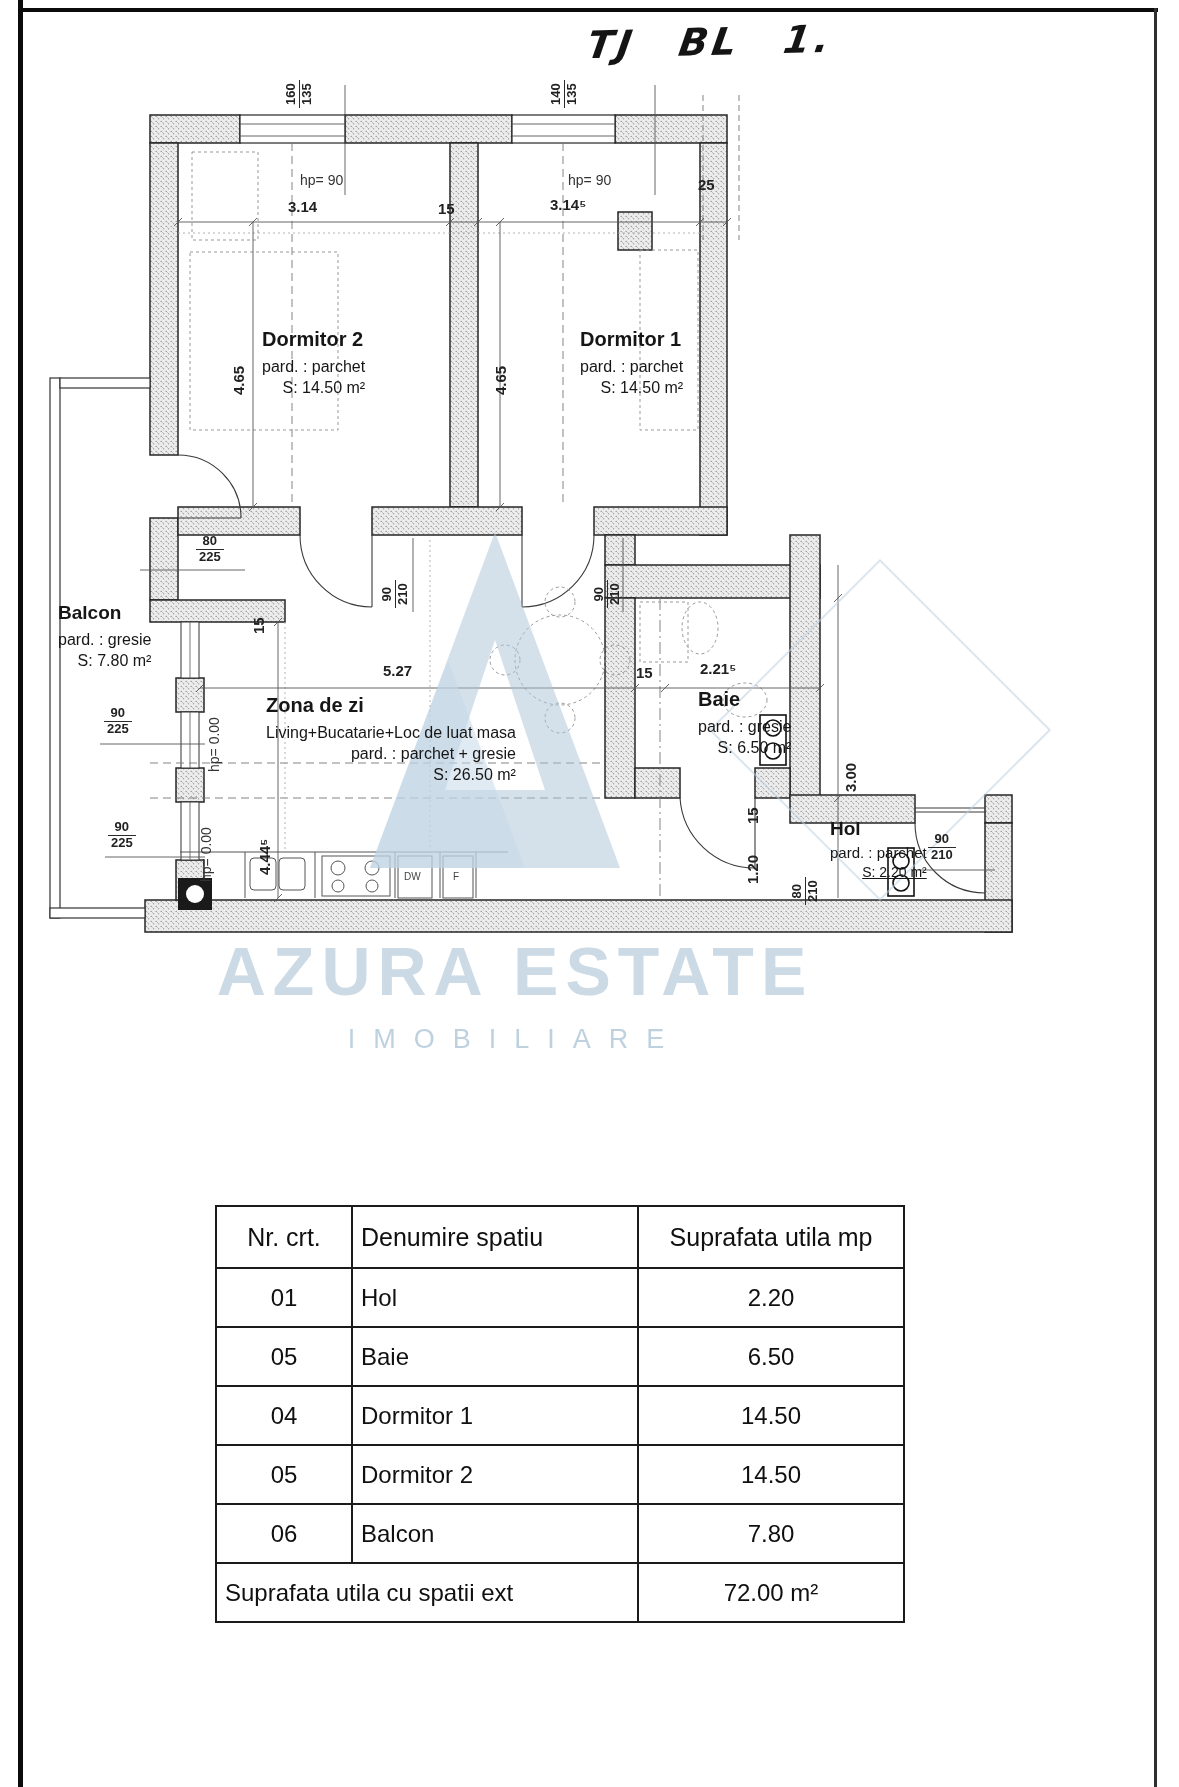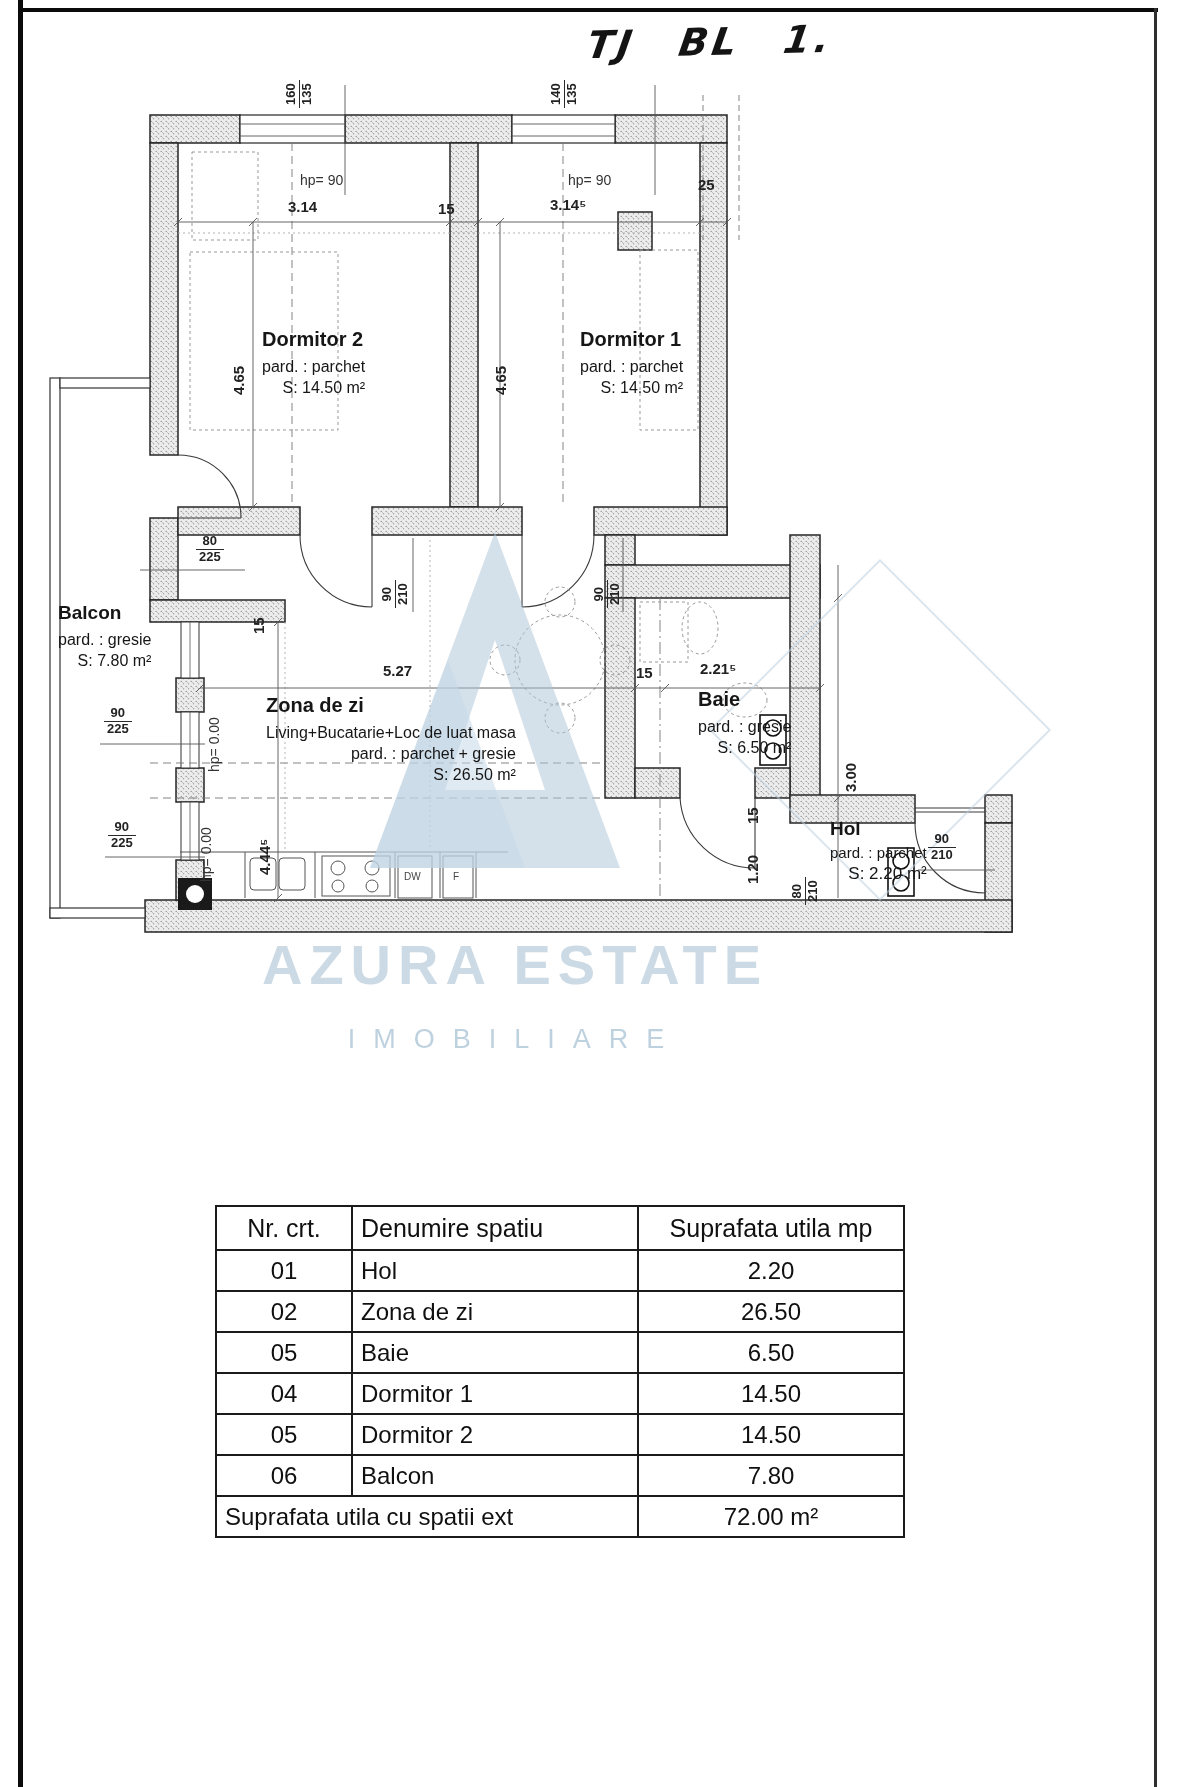--- a/index.html
+++ b/index.html
@@ -14,26 +14,26 @@
   .frac{position:absolute;z-index:5;font-weight:600;font-size:13px;color:#222;text-align:center;line-height:1.15;}
   .frac .ft{display:block;border-bottom:1.3px solid #2a2a2a;padding:0 3px;}
   .frac .fb{display:block;padding:0 3px;}
   .roomlbl{position:absolute;z-index:5;color:#161616;}
   .roomlbl .rname{font-weight:bold;font-size:20px;margin:0 0 7px 0;}
   .roomlbl .rline{font-size:16px;margin:3px 0 0 0;text-align:right;}
   .hand{position:absolute;left:588px;top:20px;z-index:6;font-family:"DejaVu Sans",sans-serif;
         font-size:38px;font-weight:bold;font-style:italic;color:#141414;
         transform:skewX(-10deg) rotate(-1.5deg);letter-spacing:4px;word-spacing:26px;}
   .wm-brand{position:absolute;left:0;top:932px;width:1030px;text-align:center;z-index:6;
-        font-size:56px;font-weight:bold;letter-spacing:7px;color:rgba(168,193,212,0.60);}
+        font-size:68px;font-weight:bold;letter-spacing:7px;color:rgba(168,193,212,0.60);}
   .wm-tag{position:absolute;left:0;top:1024px;width:1030px;text-align:center;z-index:6;
         font-size:27px;font-weight:400;letter-spacing:18px;color:rgba(168,193,212,0.75);}
   table.areas{position:absolute;left:215px;top:1205px;z-index:5;border-collapse:collapse;
         color:#101010;background:#fff;}
-  table.areas th,table.areas td{border:2px solid #1b1b1b;padding:4px 8px;}
+  table.areas th,table.areas td{border:2px solid #1b1b1b;padding:13px 8px;}
   table.areas th{font-weight:400;font-size:25px;height:34px;}
   table.areas td{font-size:24px;height:31px;}
   .c-no{width:118px;text-align:center;}
   .c-name{width:268px;text-align:left;margin-left:22px;}
   .c-area{width:248px;text-align:center;}
   td.sum-label{padding-left:88px;font-size:23px;text-align:left;}
   td.sum-val{text-align:center;font-size:24px;}
   td.sum-val.bold{font-weight:bold;font-size:27px;}
 </style>
 </head>
@@ -222,21 +222,21 @@
     <div class="rline">S: 26.50 m²</div>
   </div>
   <div class="roomlbl" style="left:698px;top:688px;">
     <div class="rname">Baie</div>
     <div class="rline">pard. : gresie</div>
     <div class="rline">S: 6.50 m²</div>
   </div>
   <div class="roomlbl" style="left:830px;top:818px;">
     <div class="rname" style="font-size:19px;margin-bottom:4px;">Hol</div>
     <div class="rline" style="font-size:15px;">pard. : parchet</div>
-    <div class="rline" style="font-size:17px;">S: 2.20 m²</div>
+    <div class="rline" style="font-size:14px;text-decoration:underline;">S: 2.20 m²</div>
   </div>
   <div class="roomlbl" style="left:58px;top:602px;">
     <div class="rname" style="font-size:19px;">Balcon</div>
     <div class="rline">pard. : gresie</div>
     <div class="rline">S: 7.80 m²</div>
   </div>
 
   <div class="lbl dim" style="left:288px;top:198px;">3.14</div>
   <div class="lbl dim" style="left:438px;top:200px;">15</div>
   <div class="lbl dim" style="left:550px;top:196px;">3.14⁵</div>
@@ -306,25 +306,20 @@
         <th class="c-area">Suprafata utila mp</th>
       </tr>
     </thead>
     <tbody>
       <tr>
         <td class="c-no">01</td>
         <td class="c-name">Hol</td>
         <td class="c-area">2.20</td>
       </tr>
       <tr>
-        <td class="c-no">02</td>
-        <td class="c-name">Zona de zi</td>
-        <td class="c-area">26.50</td>
-      </tr>
-      <tr>
         <td class="c-no">05</td>
         <td class="c-name">Baie</td>
         <td class="c-area">6.50</td>
       </tr>
       <tr>
         <td class="c-no">04</td>
         <td class="c-name">Dormitor 1</td>
         <td class="c-area">14.50</td>
       </tr>
       <tr>

